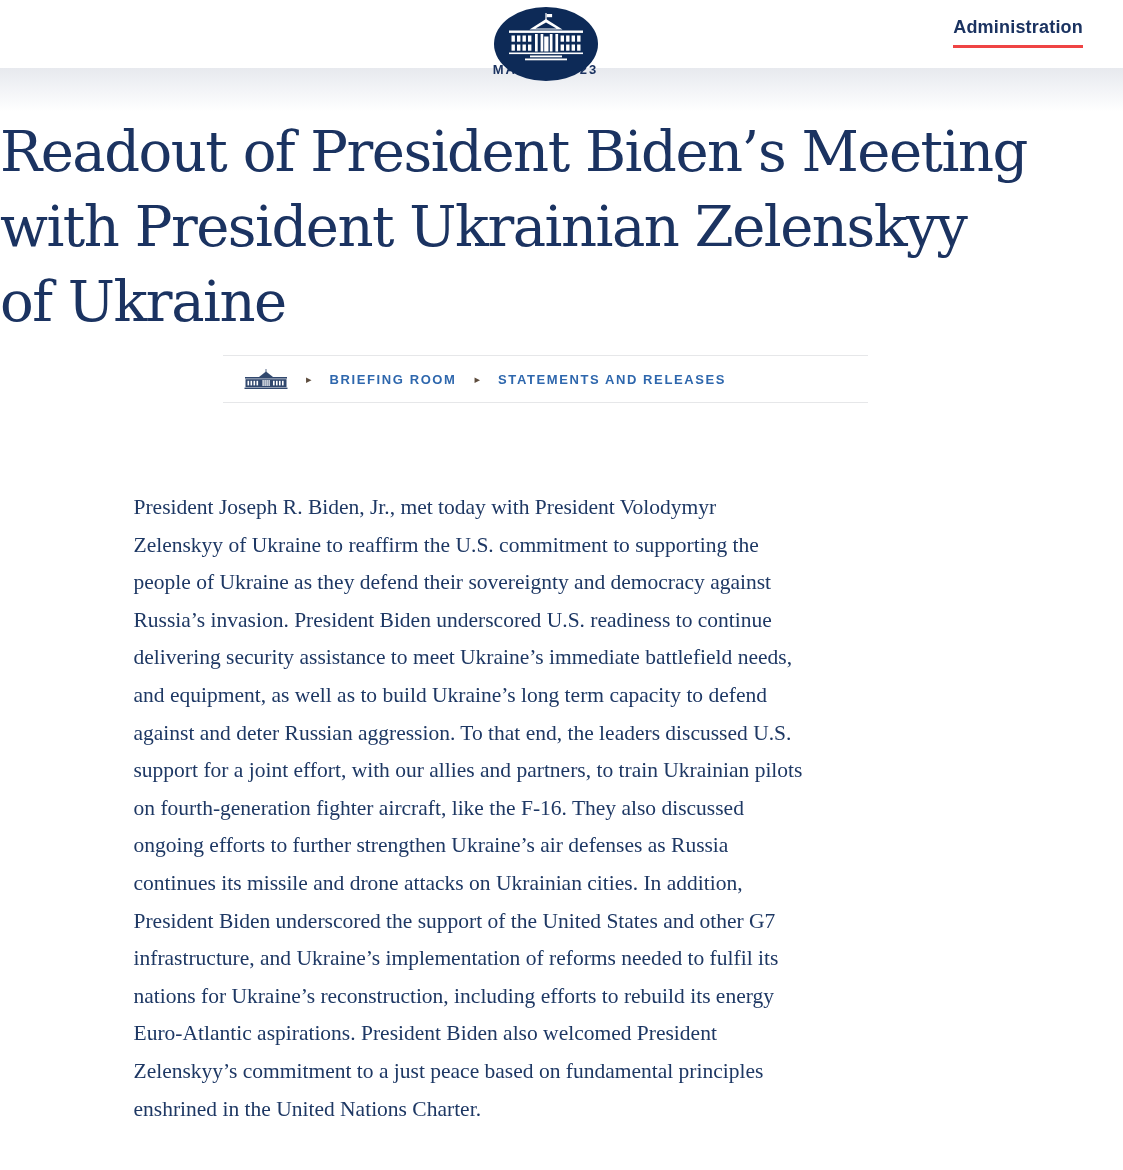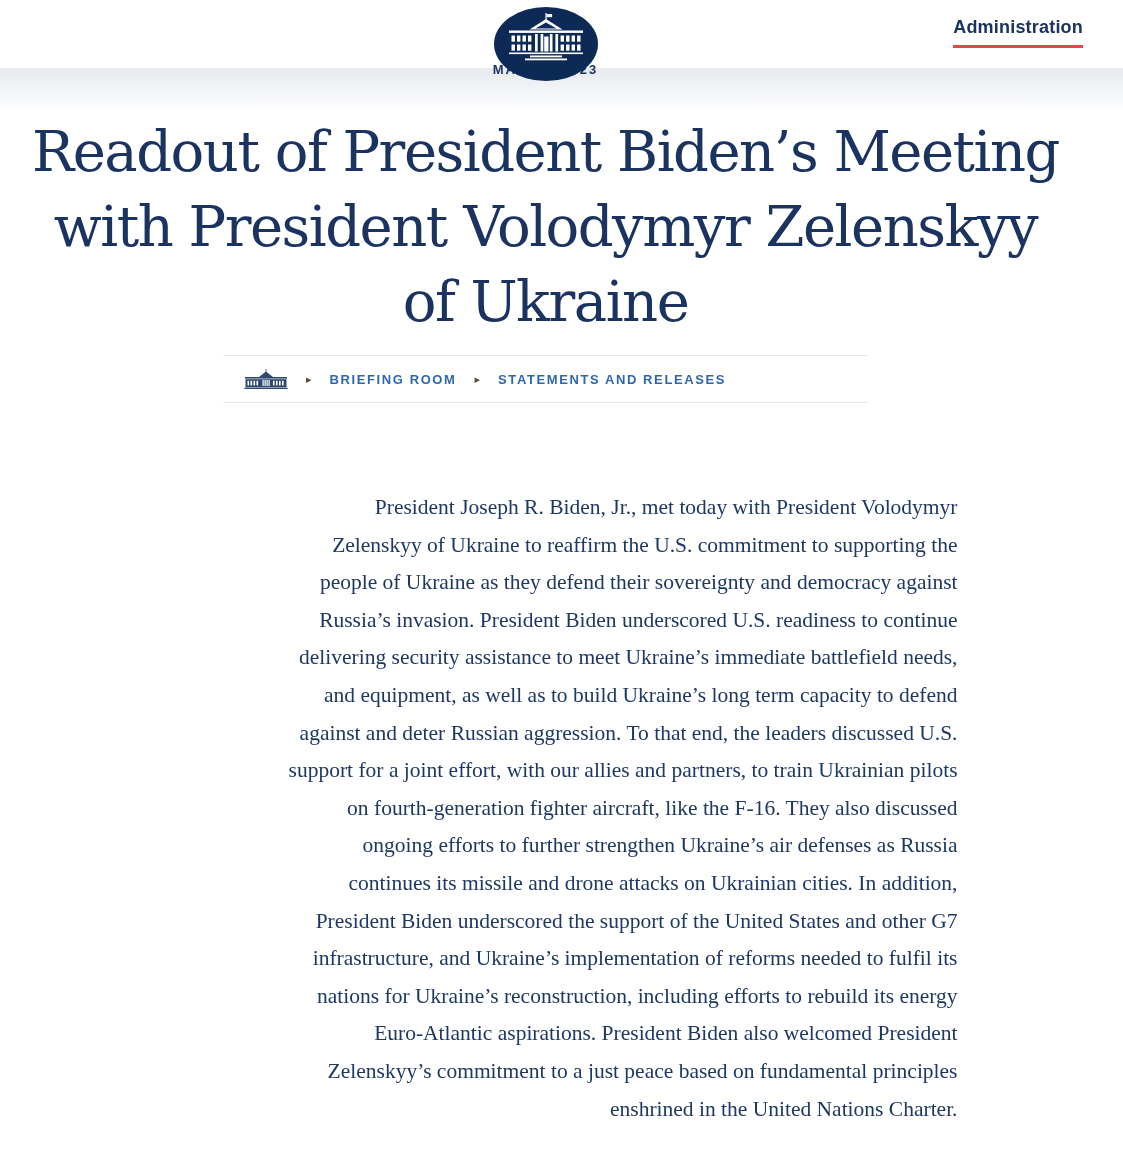--- a/index.html
+++ b/index.html
@@ -27,21 +27,21 @@
     text-align:center;font-size:13px;font-weight:600;letter-spacing:2px;
     color:#1b3361;
   }
   .logo{
     position:absolute;top:6px;left:50%;margin-left:-52px;z-index:2;
     width:104px;height:76px;display:block;
   }
 
   
   h1.title{
-    margin:0;padding-top:2px;text-align:center;
+    margin:0;padding-top:2px;text-align:left;
     font-family:"DejaVu Serif",serif;font-weight:400;
     font-size:56px;line-height:75px;letter-spacing:-1.5px;
     color:#1b3361;
   }
   h1.title .tline{display:block;white-space:nowrap;}
 
   
   .breadcrumb{
     width:645px;margin:16px auto 0;height:48px;box-sizing:border-box;
     border-top:1px solid #e6e7e9;border-bottom:1px solid #e6e7e9;
@@ -53,21 +53,21 @@
     font-size:13px;font-weight:700;letter-spacing:1.6px;
     color:#2e67ad;text-decoration:none;white-space:nowrap;
   }
 
   
   .article{
     width:824px;margin:86px auto 0;
     font-family:"Liberation Serif",serif;
     font-size:21.5px;line-height:37.6px;color:#1e3864;
   }
-  .pline{white-space:nowrap;text-align:right;}
+  .pline{white-space:nowrap;}
 </style>
 </head>
 <body>
 
 <div class="page">
 
   <div class="top">
     <div class="topbar"></div>
     <a class="admin-link" href="#">Administration</a>
     <div class="band"></div>
@@ -105,21 +105,21 @@
         <rect x="50.2" y="30.5" width="4.3" height="15" fill="#ffffff"></rect>
         <rect x="15" y="46.5" width="74" height="1.6" fill="#ffffff"></rect>
         <rect x="36" y="49.5" width="32" height="1.8" fill="#ffffff"></rect>
         <rect x="31" y="52.5" width="42" height="1.8" fill="#ffffff"></rect>
       </svg>
     </a>
   </div>
 
   <h1 class="title">
     <span class="tline">Readout of President Biden’s Meeting</span>
-    <span class="tline">with President Volodymyr Zelenskyy</span>
+    <span class="tline">with President Ukrainian Zelenskyy</span>
     <span class="tline">of Ukraine</span>
   </h1>
 
   <nav class="breadcrumb">
     <a class="crumb-home" href="#">
       <svg width="44" height="21" viewBox="0 0 44 21" xmlns="http://www.w3.org/2000/svg">
         <rect x="21.6" y="0" width="0.8" height="3" fill="#31486e"></rect>
         <polygon points="22,2.5 15,8 29,8" fill="#31486e"></polygon>
         <rect x="1" y="8" width="42" height="1.6" fill="#31486e"></rect>
         <rect x="1.5" y="10.2" width="15.5" height="8" fill="#31486e"></rect>

